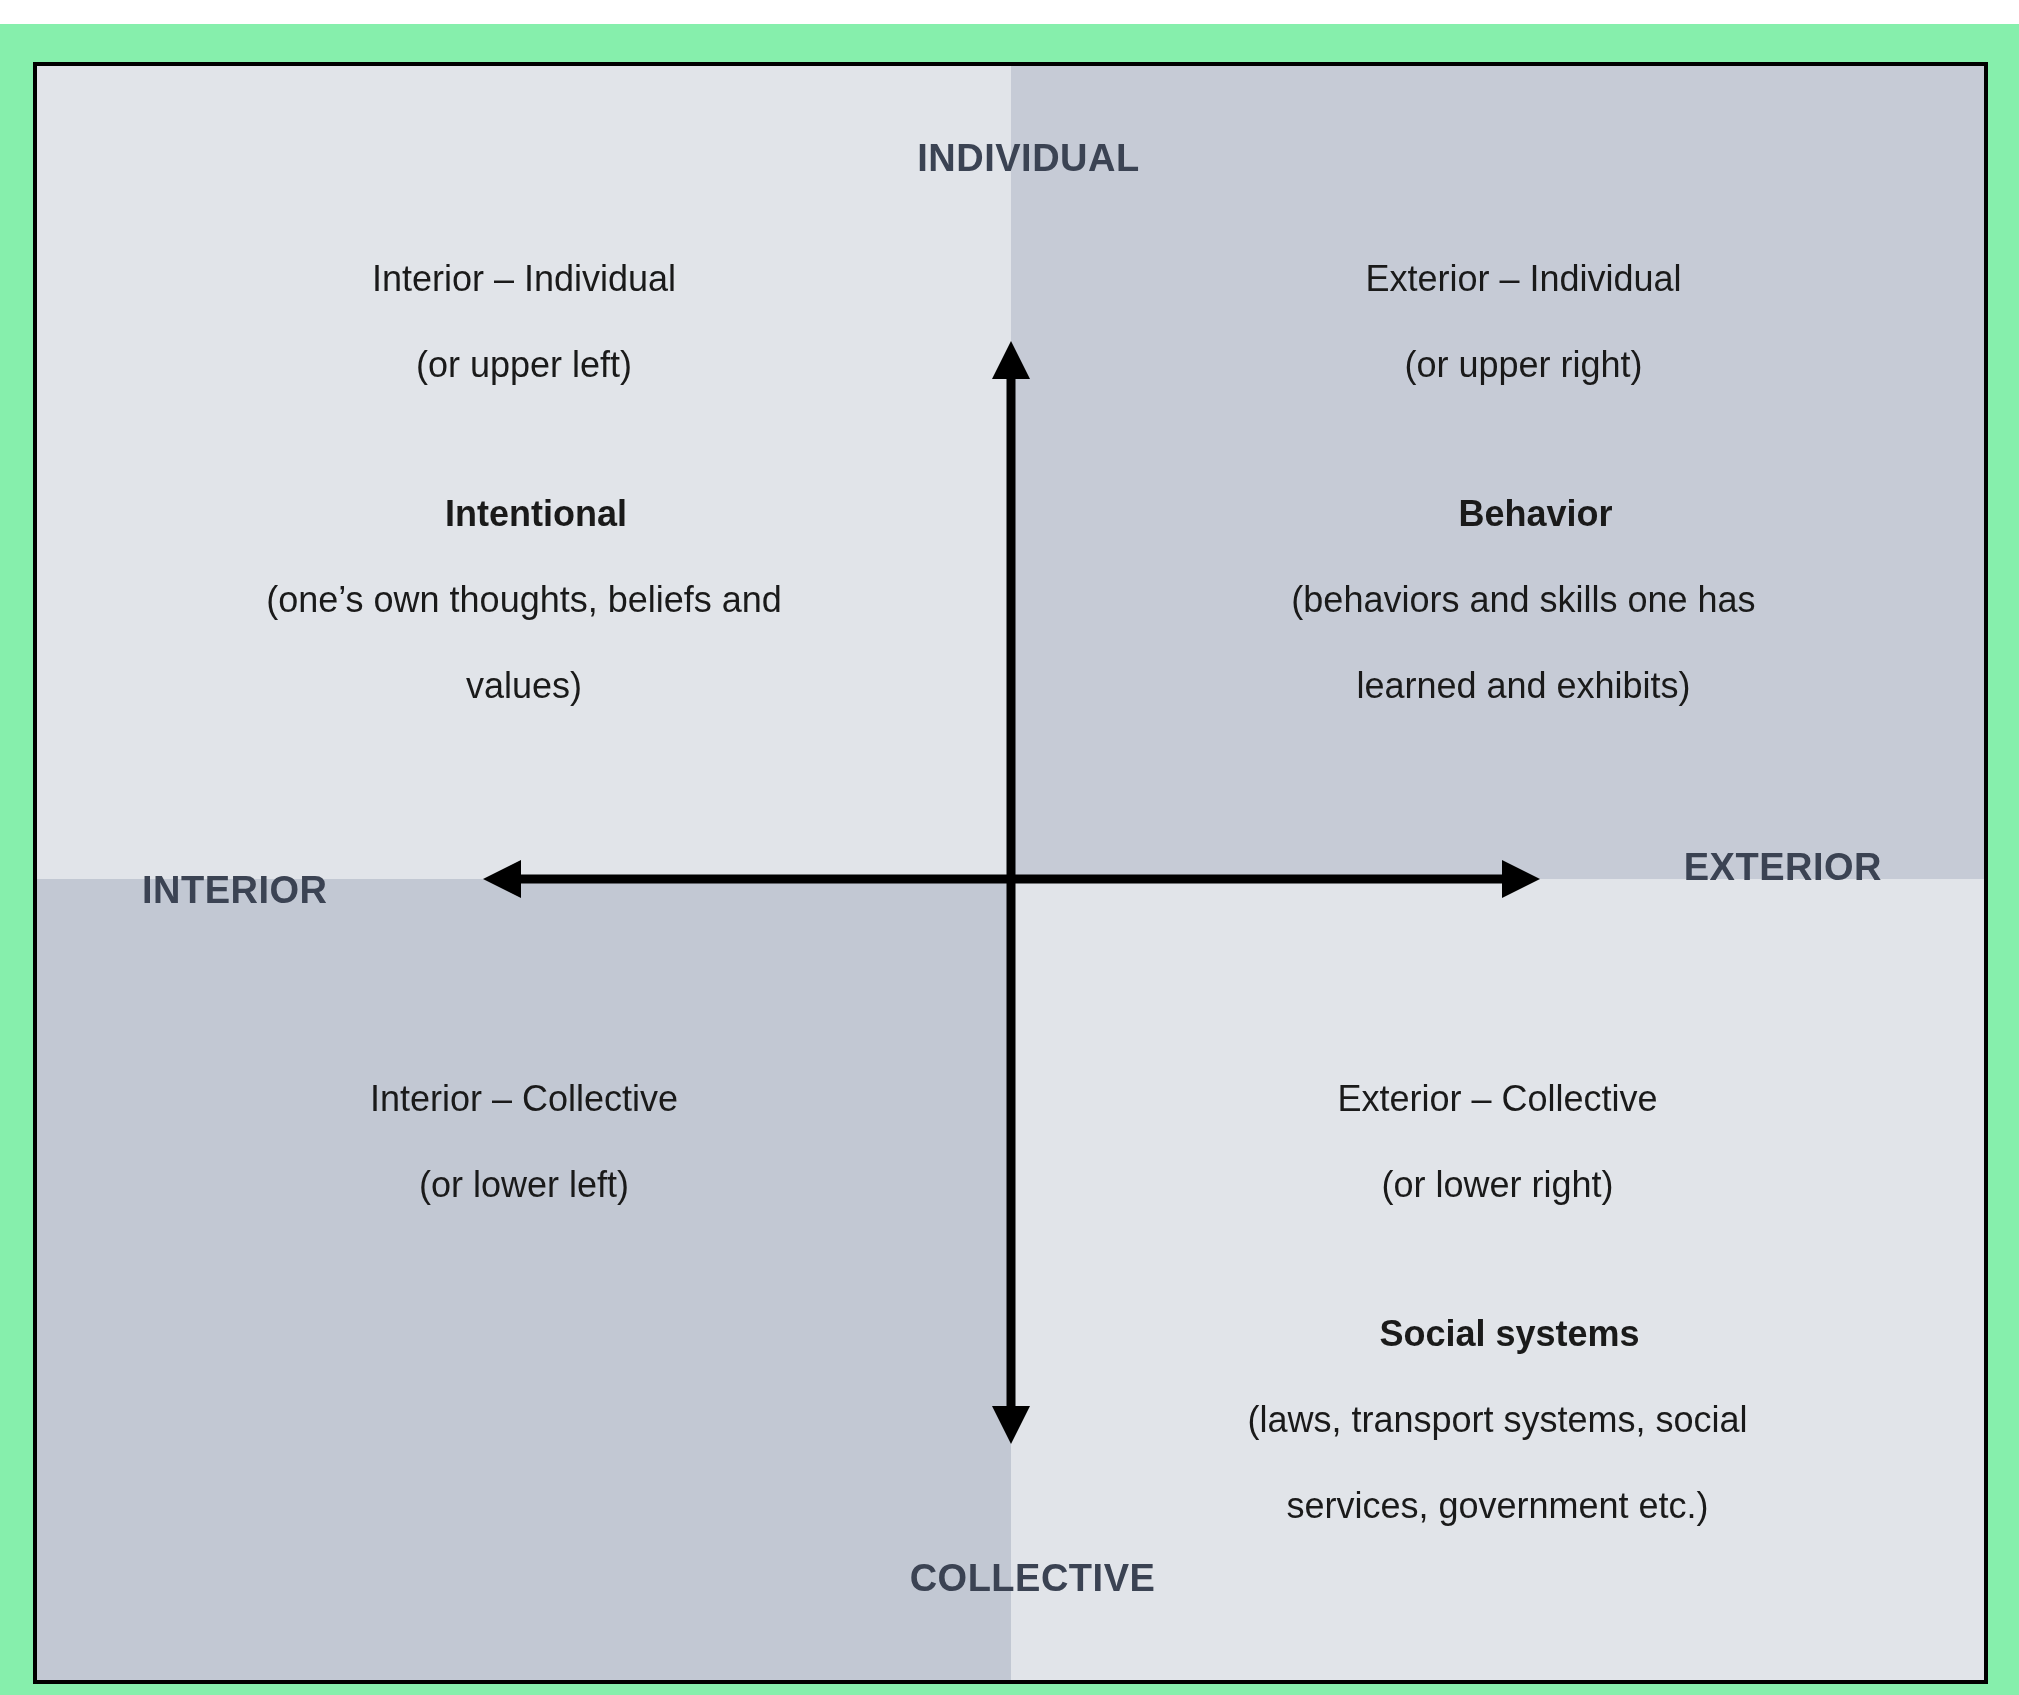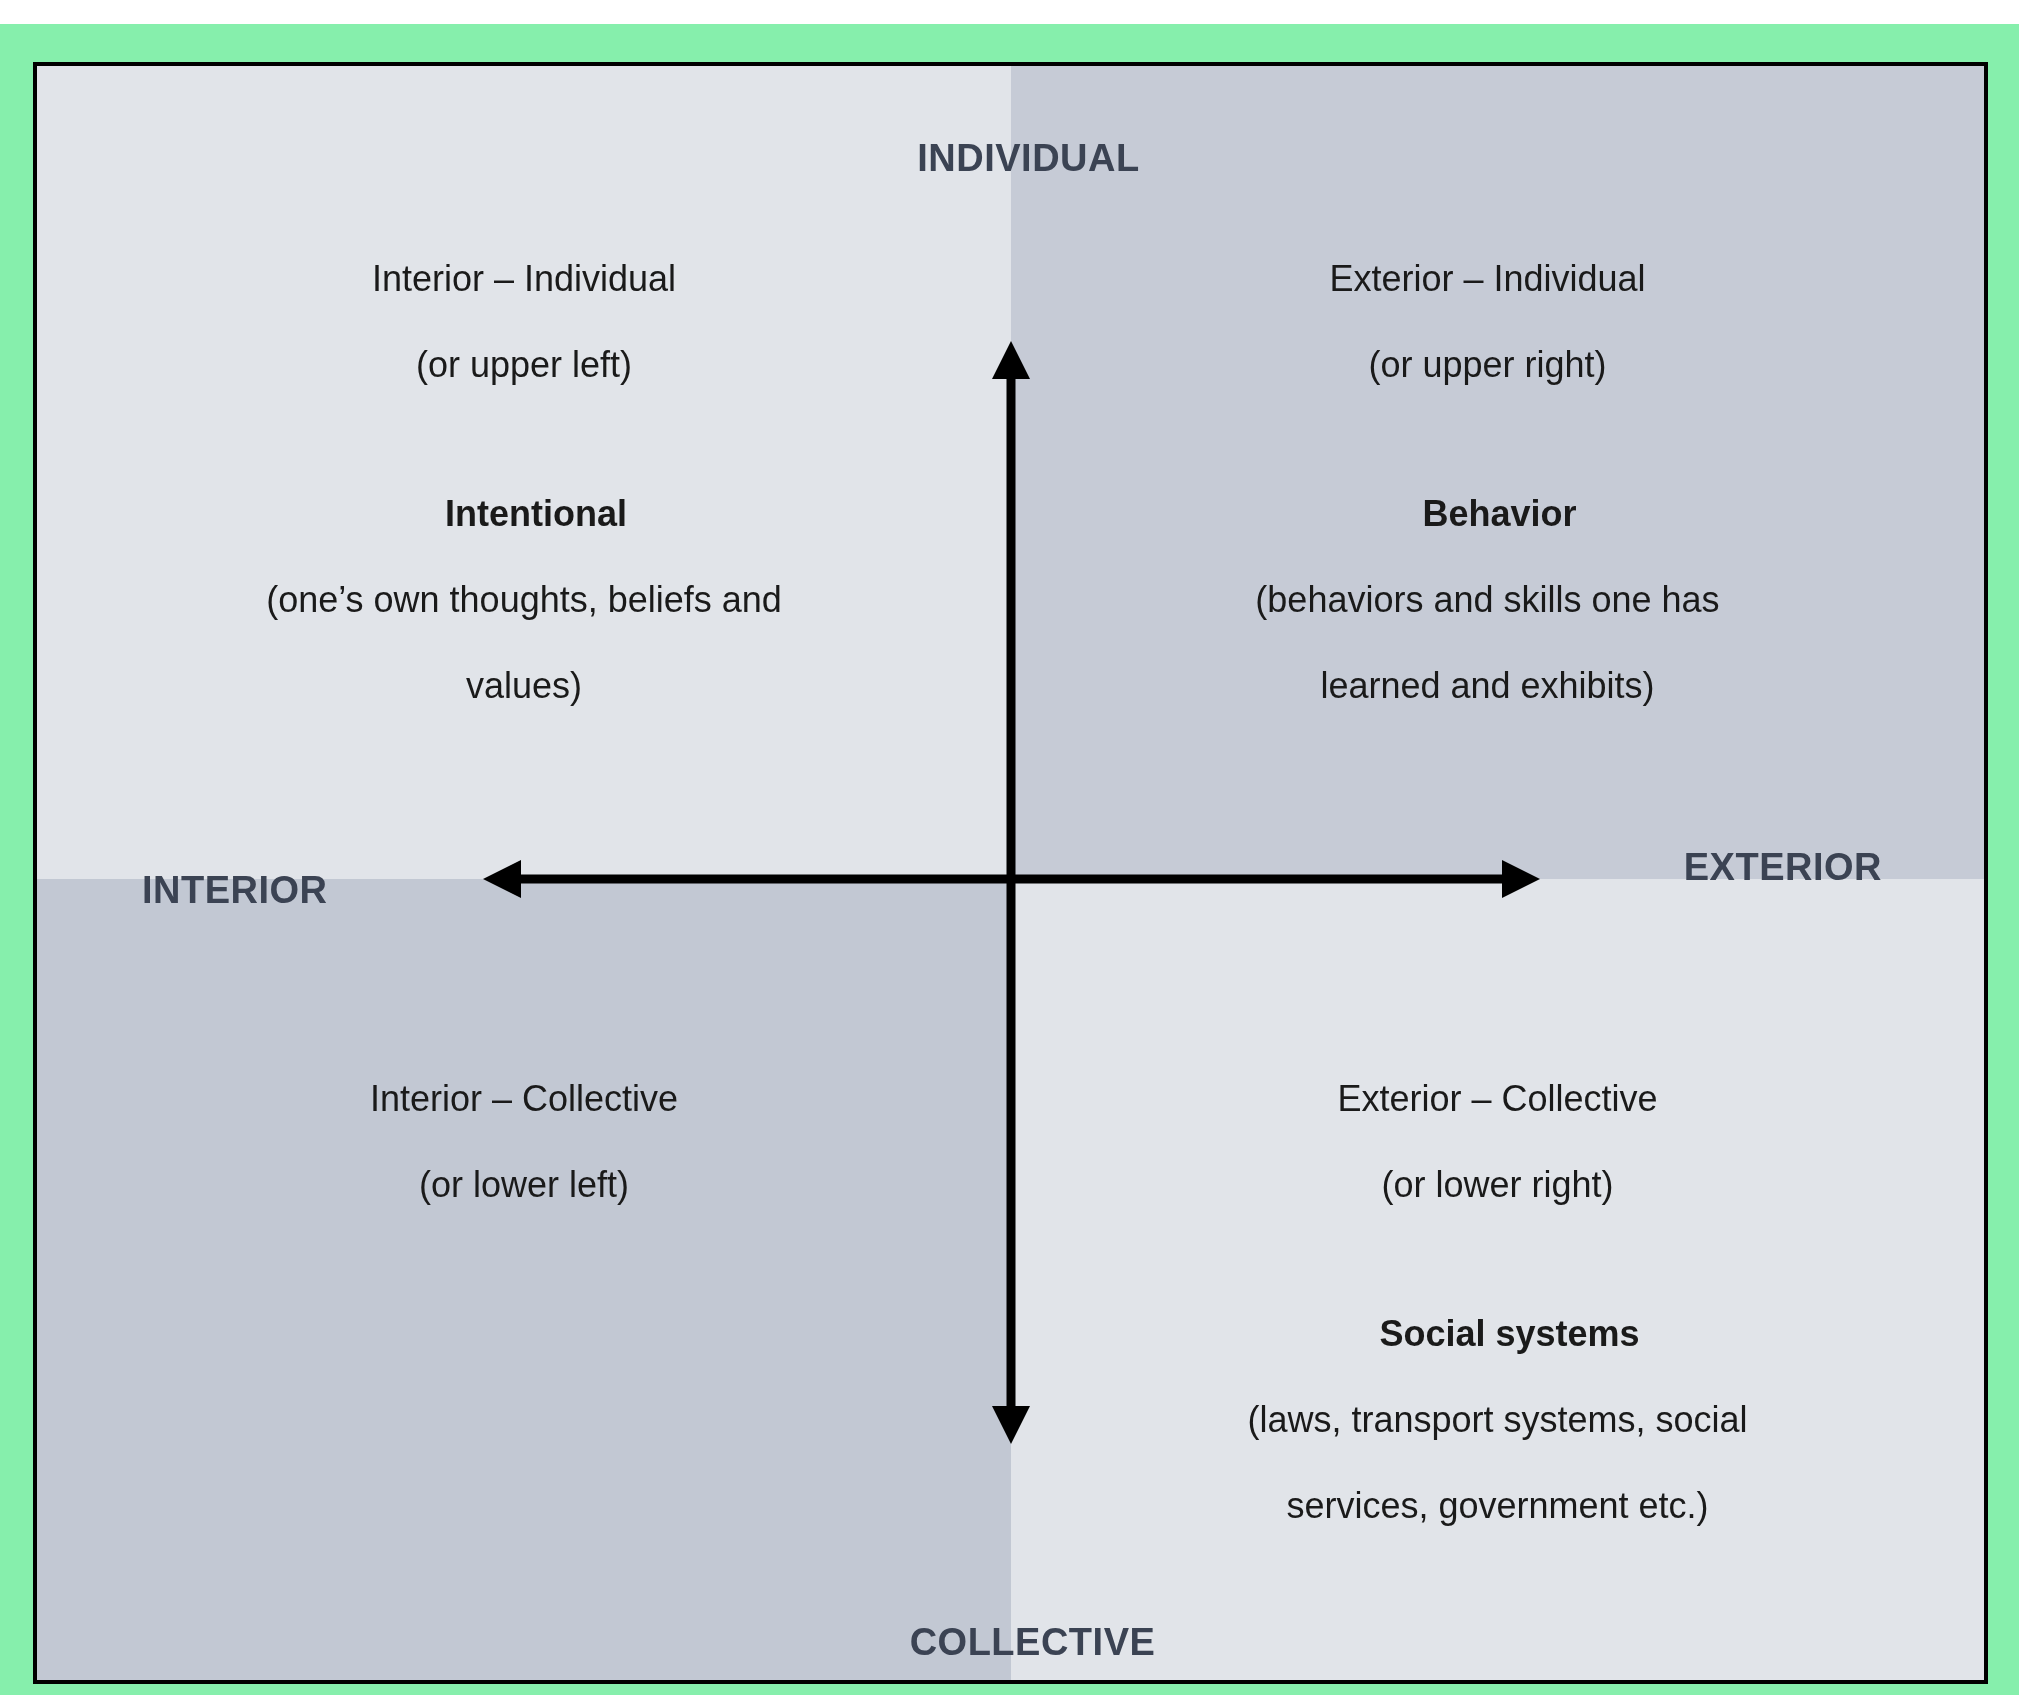--- a/index.html
+++ b/index.html
@@ -28,40 +28,40 @@
     width:100%;height:100%;
     pointer-events:none;
   }
   .qtext{
     position:absolute;
     text-align:center;
     font-size:36px;
     line-height:86px;
   }
   .qtext.tl{left:0;   top:0;    width:974px;height:813px;}
-  .qtext.tr{left:964px;top:0;   width:973px;height:813px;}
+  .qtext.tr{left:1000px;top:0;   width:973px;height:813px;}
   .qtext.bl{left:0;   top:813px;width:974px;height:801px;}
   .qtext.br{left:974px;top:813px;width:973px;height:801px;}
   .q-pos{position:absolute;left:0;width:100%;}
   .q-main{position:absolute;left:0;width:100%;}
   .row-top    .q-pos{top:170px;}
   .row-top    .q-main{top:405px;}
   .row-bottom .q-pos{top:177px;}
   .row-bottom .q-main{top:412px;}
   .q-name{font-weight:bold;padding-left:24px;}
   .axis-label{
     position:absolute;
     font-weight:bold;
     font-size:38px;
     line-height:48px;
     letter-spacing:0.5px;
     white-space:nowrap;
   }
   .axis-top   {top:68px;  left:calc(50% + 18px);transform:translateX(-50%);}
-  .axis-bottom{top:1552px;left:calc(50% + 22px);transform:translateX(-50%);}
+  .axis-bottom{top:1488px;left:calc(50% + 22px);transform:translateX(-50%);}
   .axis-left  {top:800px; left:105px;}
   .axis-right {top:777px; right:102px;}
 </style>
 </head>
 <body>
 
 <div class="page" style="background: #86efac; margin-top: 24px;">
 
   <div class="frame" style="border-color: rgb(0, 0, 0);">
 

